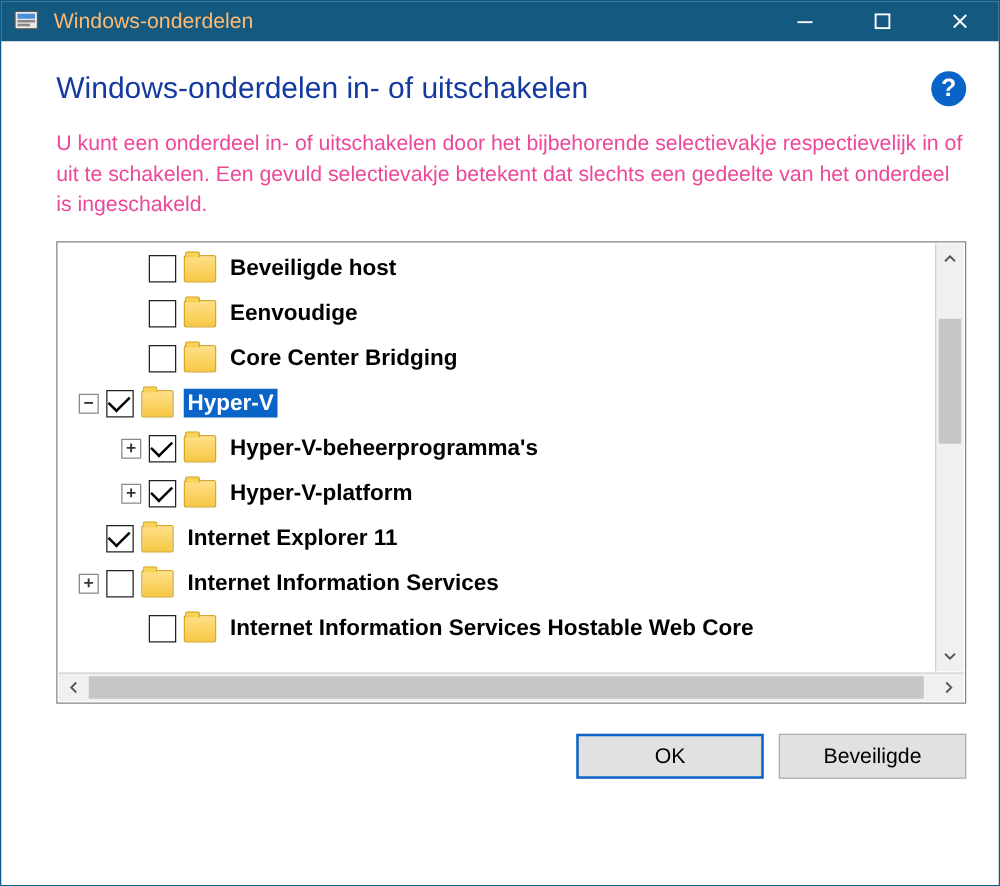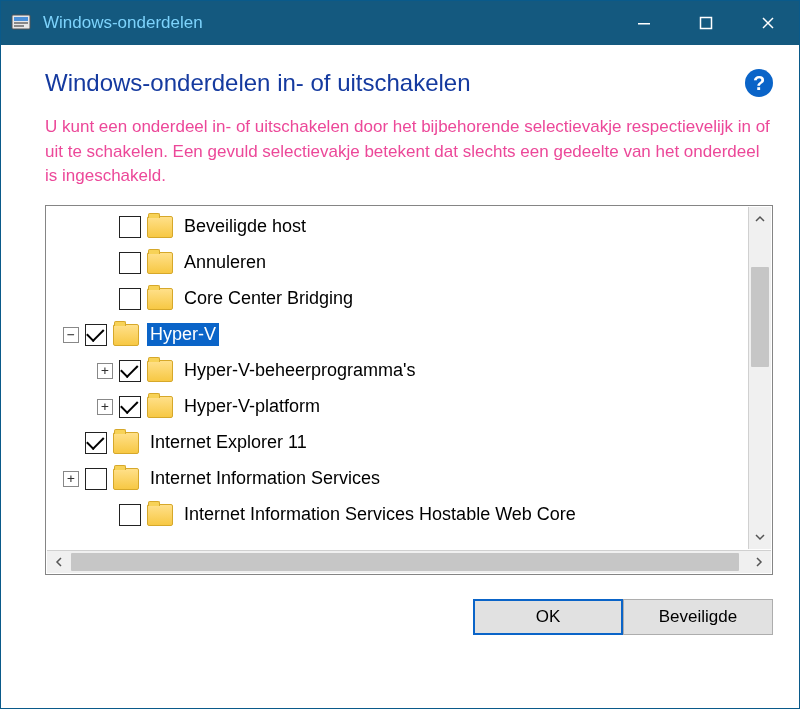--- a/index.html
+++ b/index.html
@@ -11,23 +11,23 @@
   .window {
     width: 800px;
     height: 709px;
     border: 1px solid #0a5a8a;
     box-sizing: border-box;
     display: flex;
     flex-direction: column;
     position: relative;
   }
   .titlebar {
-    height: 44px;
+    height: 32px;
     background: #14597f;
-    color: #7dd3fc;
+    color: #fdba74;
     display: flex;
     align-items: center;
     padding: 0 0 0 8px;
     box-sizing: border-box;
     user-select: none;
   }
   .titlebar .app-icon {
     width: 24px;
     height: 24px;
     margin-right: 10px;
@@ -86,20 +86,21 @@
     line-height: 1.45;
     color: #ec4899;
     margin-bottom: 16px;
   }
   .tree-wrap {
     border: 1px solid #858585;
     position: relative;
     height: 370px;
     box-sizing: border-box;
     background: #fff;
+    font-weight: bold;
   }
   .tree-scroll {
     position: absolute;
     left: 1px;
     top: 1px;
     right: 25px;
     bottom: 25px;
     overflow: hidden;
   }
   .tree {
@@ -241,20 +242,21 @@
     top: 2px;
     bottom: 2px;
     left: 0;
     right: 8px;
     background: #c6c6c6;
     border-radius: 1px;
   }
   .button-row {
     display: flex;
     justify-content: flex-end;
+    gap: 12px;
     padding: 24px 0 22px 0;
   }
   .btn {
     width: 150px;
     height: 36px;
     font-size: 17px;
     font-family: inherit;
     background: #e1e1e1;
     border: 1px solid #adadad;
     box-sizing: border-box;
@@ -315,21 +317,21 @@
             <div class="tree-row" style="padding-left: 50px;">
               <span class="expander hidden">+</span>
               <span class="checkbox"></span>
               <span class="folder-icon"></span>
               <span class="label">Beveiligde host</span>
             </div>
             <div class="tree-row" style="padding-left: 50px;">
               <span class="expander hidden">+</span>
               <span class="checkbox"></span>
               <span class="folder-icon"></span>
-              <span class="label">Annuleren</span>
+              <span class="label">Eenvoudige</span>
             </div>
             <div class="tree-row" style="padding-left: 50px;">
               <span class="expander hidden">+</span>
               <span class="checkbox"></span>
               <span class="folder-icon"></span>
               <span class="label">Core Center Bridging</span>
             </div>
             <div class="tree-row" style="padding-left: 16px;">
               <span class="expander">−</span>
               <span class="checkbox checked"></span>

